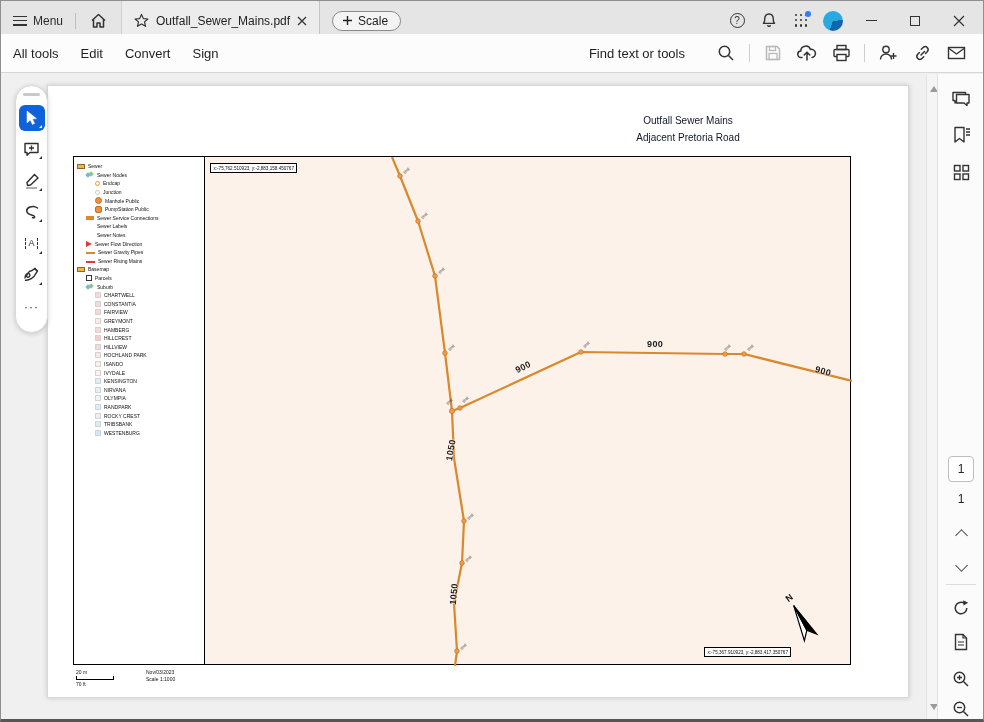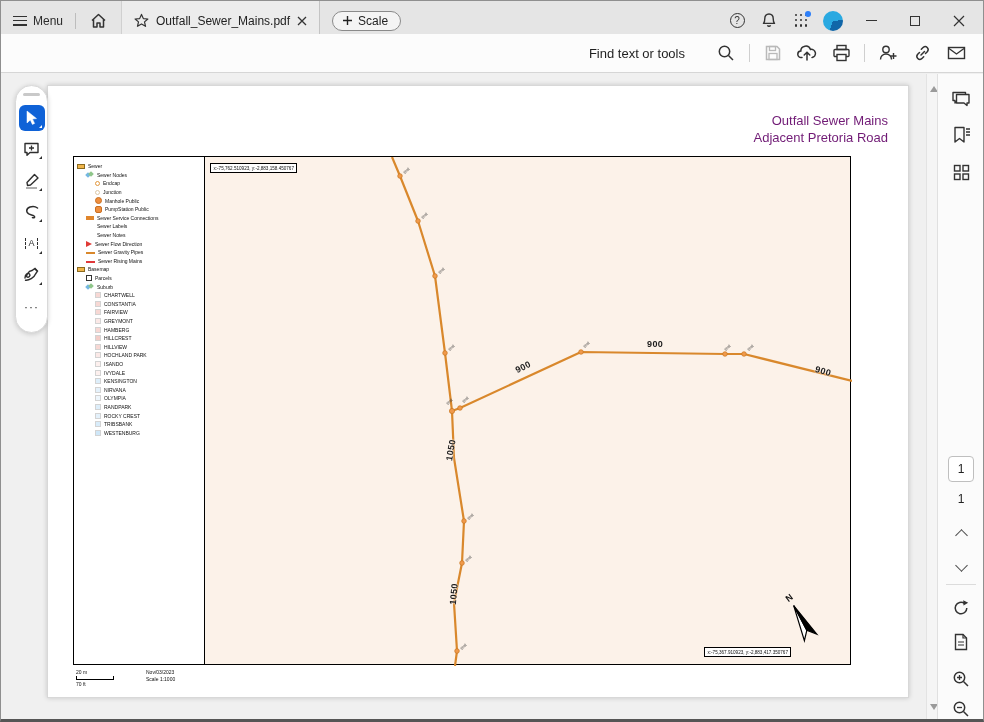--- a/index.html
+++ b/index.html
@@ -43,22 +43,22 @@
   .tb2-right { margin-left:auto; display:flex; align-items:center; padding-right:10px; }
   .find-label { font-size:13px; color:#1f1f1f; margin-right:24px; cursor:pointer; }
   .tb2-ic { width:34px; height:30px; display:flex; align-items:center; justify-content:center; cursor:pointer; }
   .tb2-sep { width:1px; height:18px; background:#cfcfcf; margin:0 6px; }
 
   
   .doc-pane { position:absolute; left:0; top:73px; width:938px; height:646px; background:#f0f0f0; }
   .page { position:absolute; left:46px; top:11px; width:862px; height:613px; background:#fff;
           border:1px solid #d8d8d8; box-shadow:0 0 5px rgba(0,0,0,.18); }
 
-  .pdf-title { position:absolute; left:440px; top:26px; width:400px; text-align:right;
-               color:#701a75; font-size:13px; line-height:17px; }
+  .pdf-title { position:absolute; left:440px; top:26px; width:400px; text-align:center;
+               color:#0f172a; font-size:10px; line-height:17px; }
 
   
   .map-frame { position:absolute; left:25px; top:70px; width:778px; height:509px; border:1px solid #000; background:#fcf2e9; }
   .legend-panel { position:absolute; left:0; top:0; width:131px; height:100%; background:#fff; border-right:1px solid #000; padding-top:5px; overflow:hidden; }
   .lg-row { display:flex; align-items:center; height:8.6px; font-size:5px; color:#111; white-space:nowrap; }
   .lg-ic { width:8px; height:6px; display:inline-flex; margin-right:3px; flex:none; position:relative; }
   .ic-folder { background:#f0b54a; border:1px solid #8a6a20; height:5px !important; margin-top:1px; }
   .ic-nodes::before { content:""; position:absolute; left:0; top:1px; width:4px; height:4px; background:#74b8e2; transform:rotate(45deg); }
   .ic-nodes::after  { content:""; position:absolute; left:3px; top:0; width:4px; height:4px; background:#8fc68a; transform:rotate(45deg); }
   .ic-circle-open-orange { width:5px !important; height:5px !important; border:1px solid #e2983f; border-radius:50%; background:#fff; }
@@ -203,20 +203,26 @@
       <span>
         <svg width="12" height="12" viewBox="0 0 12 12">
             <path d="M1 1 L11 11 M11 1 L1 11" stroke="#333" stroke-width="1.2"></path>
           </svg>
       </span>
     </div>
   </div>
 </div>
 
 <div class="toolbar2">
+  <div class="tb2-links">
+    <span class="tb2-link">All tools</span>
+    <span class="tb2-link">Edit</span>
+    <span class="tb2-link">Convert</span>
+    <span class="tb2-link">Sign</span>
+  </div>
   <div class="tb2-right">
     <span class="find-label">Find text or tools</span>
     <div class="tb2-ic">
       <span>
         <svg width="18" height="18" viewBox="0 0 18 18">
             <circle cx="7.5" cy="7.5" r="5.2" fill="none" stroke="#333" stroke-width="1.5"></circle>
             <path d="M11.5 11.5 L16 16" stroke="#333" stroke-width="1.5"></path>
           </svg>
       </span>
     </div>

